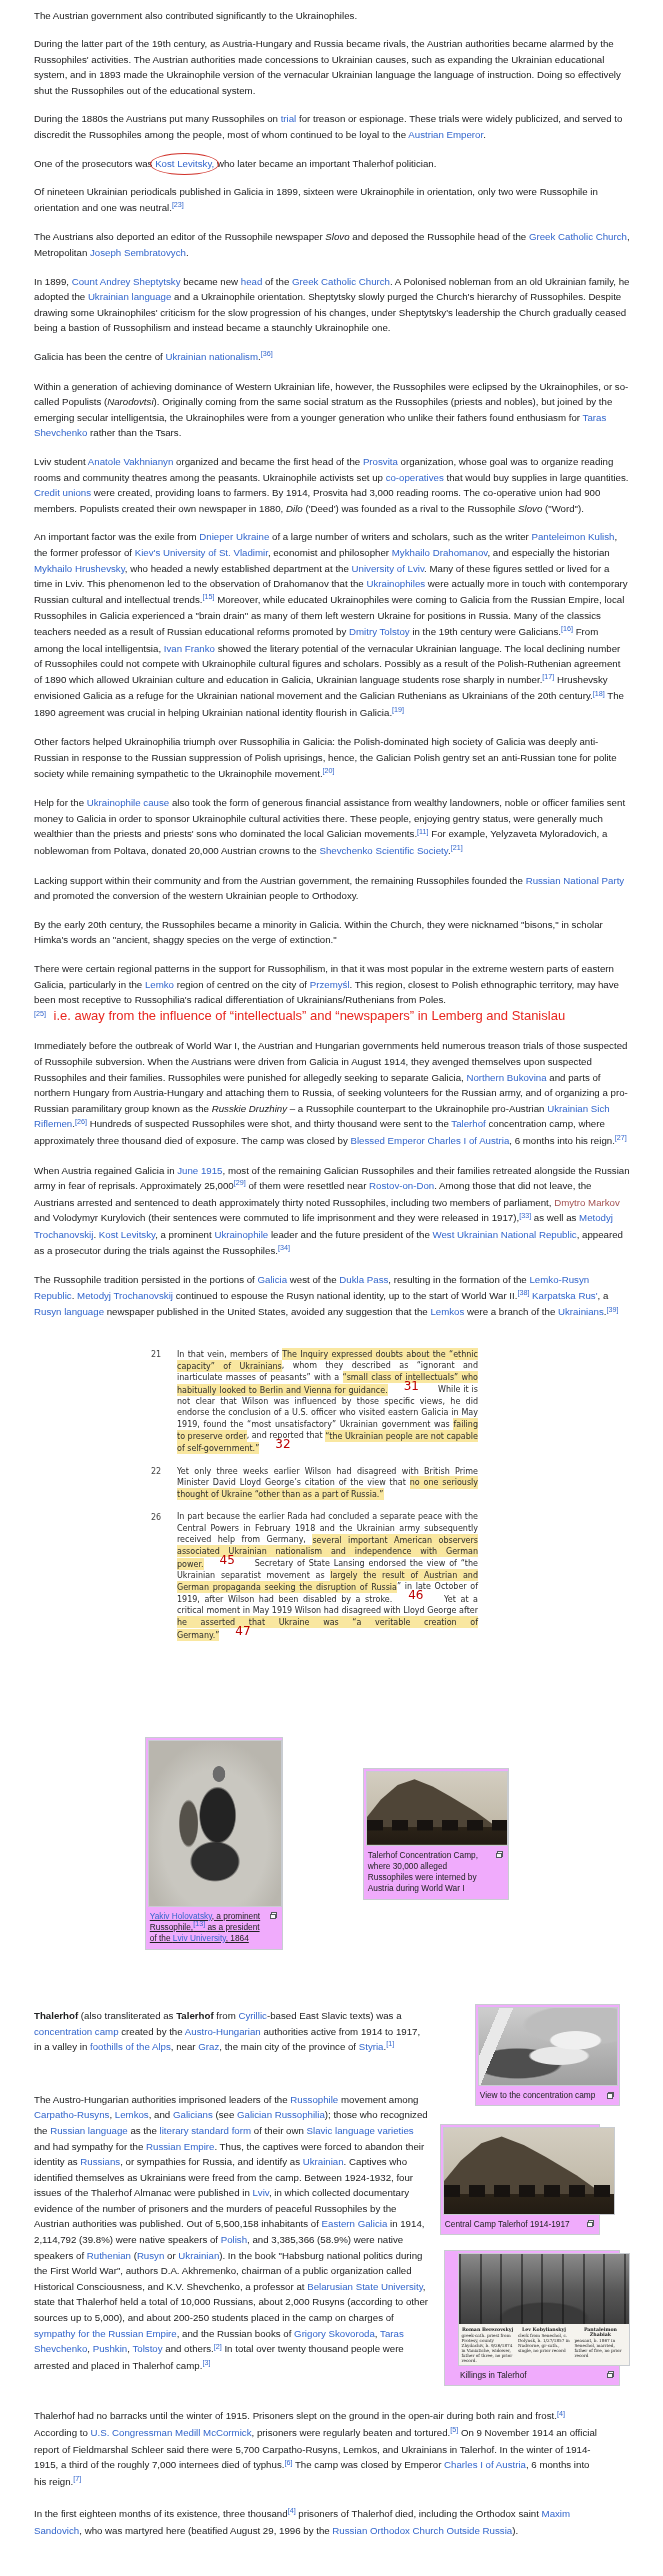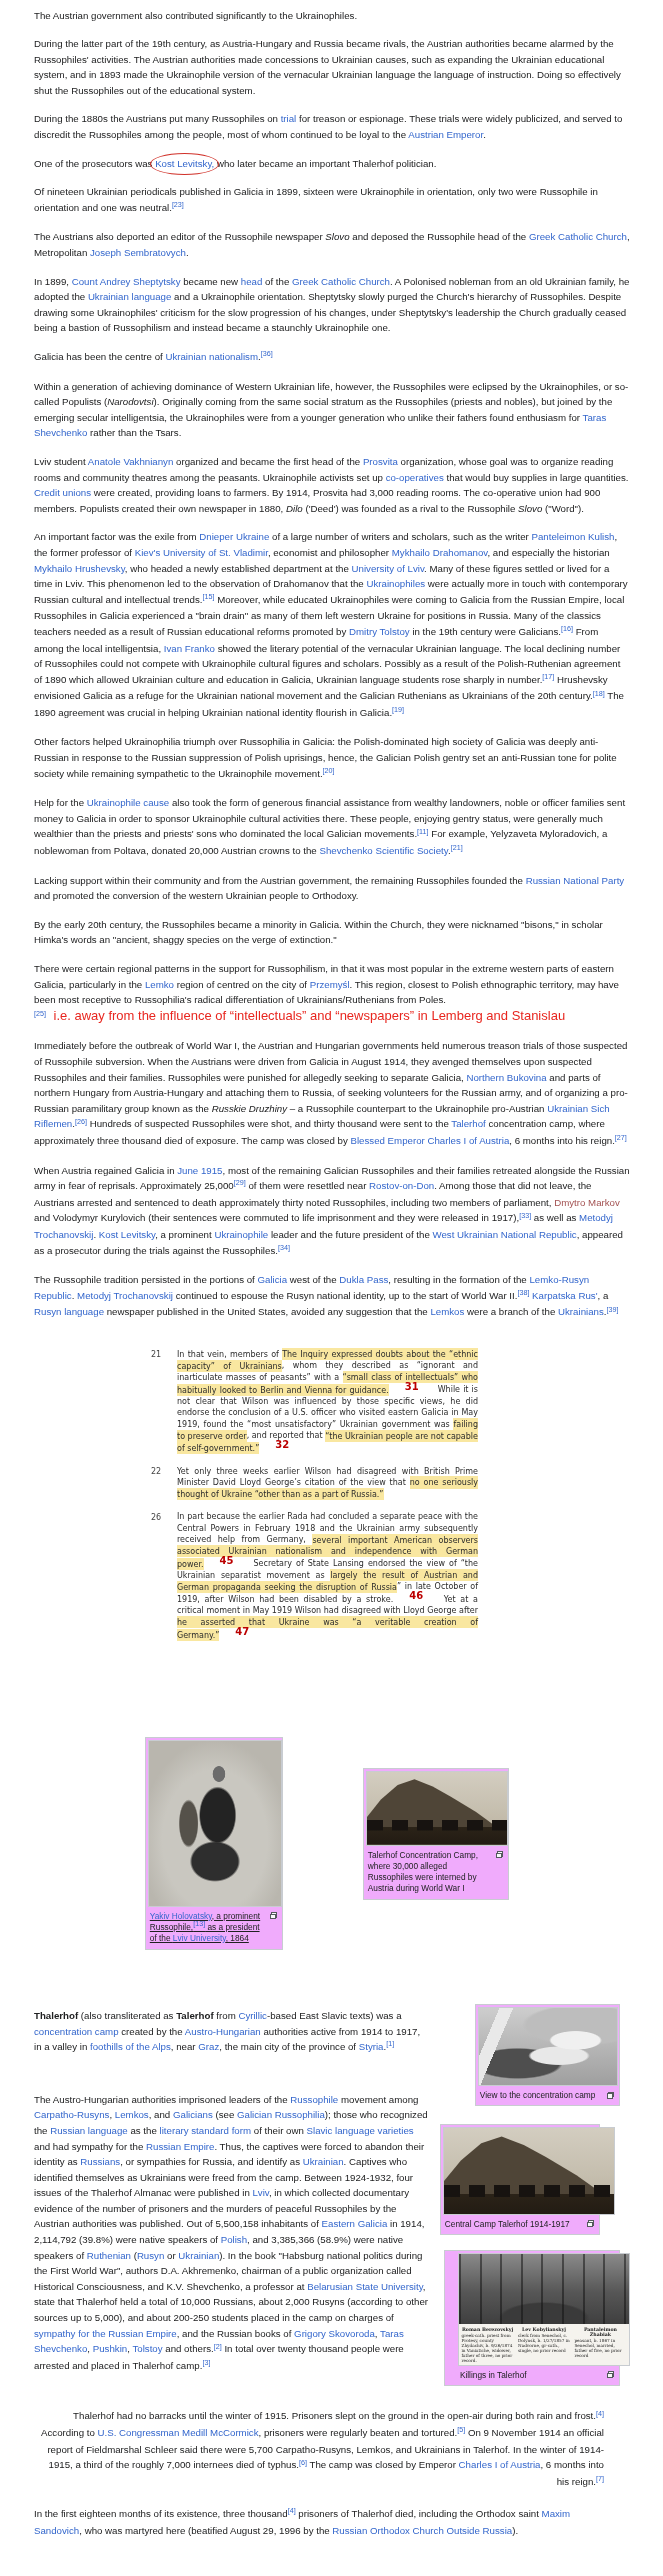--- a/index.html
+++ b/index.html
@@ -16,21 +16,21 @@
   .seg-b{font-weight:bold;}
   .seg-red{color:#e8261f;font-size:13px;line-height:15.6px;padding-left:7.5px;white-space:nowrap;}
   .seg-el{position:relative;}
   .seg-el::after{content:"";position:absolute;left:-5.6px;right:-4.4px;top:-4.4px;bottom:-6.2px;border:1.2px solid #d03028;border-radius:50%;pointer-events:none;}
 
   
   .notes{margin:28px 0 0 117px;}
   .note{position:relative;width:301px;padding-left:26px;margin-bottom:11.2px;font-family:"DejaVu Sans",sans-serif;font-size:8px;line-height:11.5px;text-align:justify;color:#2b2b2b;}
   .note-num{position:absolute;left:0;top:0.6px;color:#444;}
   .seg-hl{background:#f9e7a0;padding:1.6px 0;box-decoration-break:clone;-webkit-box-decoration-break:clone;}
-  .seg-rn{color:#bb0000;font-weight:bold;font-size:10px;position:relative;top:-2.5px;padding:0 16px;}
+  .seg-rn{color:#bb0000;font-weight:normal;font-size:12px;position:relative;top:-2.5px;padding:0 16px;}
 
   
   .thumb{position:absolute;border:0.6px solid #c8ccd1;background:#f0abfc;padding:1.9px;box-sizing:border-box;}
   .ph{border:0.6px solid #c8ccd1;box-sizing:content-box;position:relative;overflow:hidden;}
   .thumb-cap{position:relative;padding:3.7px 12.5px 2.5px 1.9px;font-size:8.3px;line-height:11.2px;color:#202122;}
   .magnify{position:absolute;right:3.1px;top:5.6px;width:6.9px;height:6.9px;display:block;}
   .magnify::before{content:"";position:absolute;right:0;top:0;width:3.7px;height:3.7px;border:0.6px solid #54595d;background:#f8f9fa;}
   .magnify::after{content:"";position:absolute;left:0;bottom:0;width:3.7px;height:3.7px;border:0.6px solid #54595d;background:#f8f9fa;}
 
   .fig-row{position:relative;height:356px;}
@@ -70,21 +70,21 @@
   .victims{display:flex;gap:4.4px;background:#f5f3ee;padding:3.1px 2.5px 3.7px;}
   .victim{flex:1;font-family:"DejaVu Serif",serif;font-size:4.2px;line-height:5px;color:#1c1c1c;}
   .victim .vname{text-align:center;font-weight:bold;font-size:4.7px;margin-bottom:0.6px;}
 
   
   .t-sec{position:relative;padding-bottom:20.6px;}
   .t-sec p{font-size:9.7px;line-height:15.6px;margin:0;}
   .narrow{width:396px;}
   .wide{width:570px;}
   .mt-a{margin-top:36px !important;}
-  .mt-b{margin-top:34px !important;text-align:right;}
+  .mt-b{margin-top:34px !important;}
   .mt-c{margin-top:15.6px !important;}
   .fig-view{left:441px;top:-3.7px;width:145px;}
   .fig-central{left:406px;top:116px;width:160px;}
   .fig-killings{left:410px;top:242px;width:176px;padding-left:13px;}
 </style>
 </head>
 <body>
 
 <div class="page">
   <div class="content">

